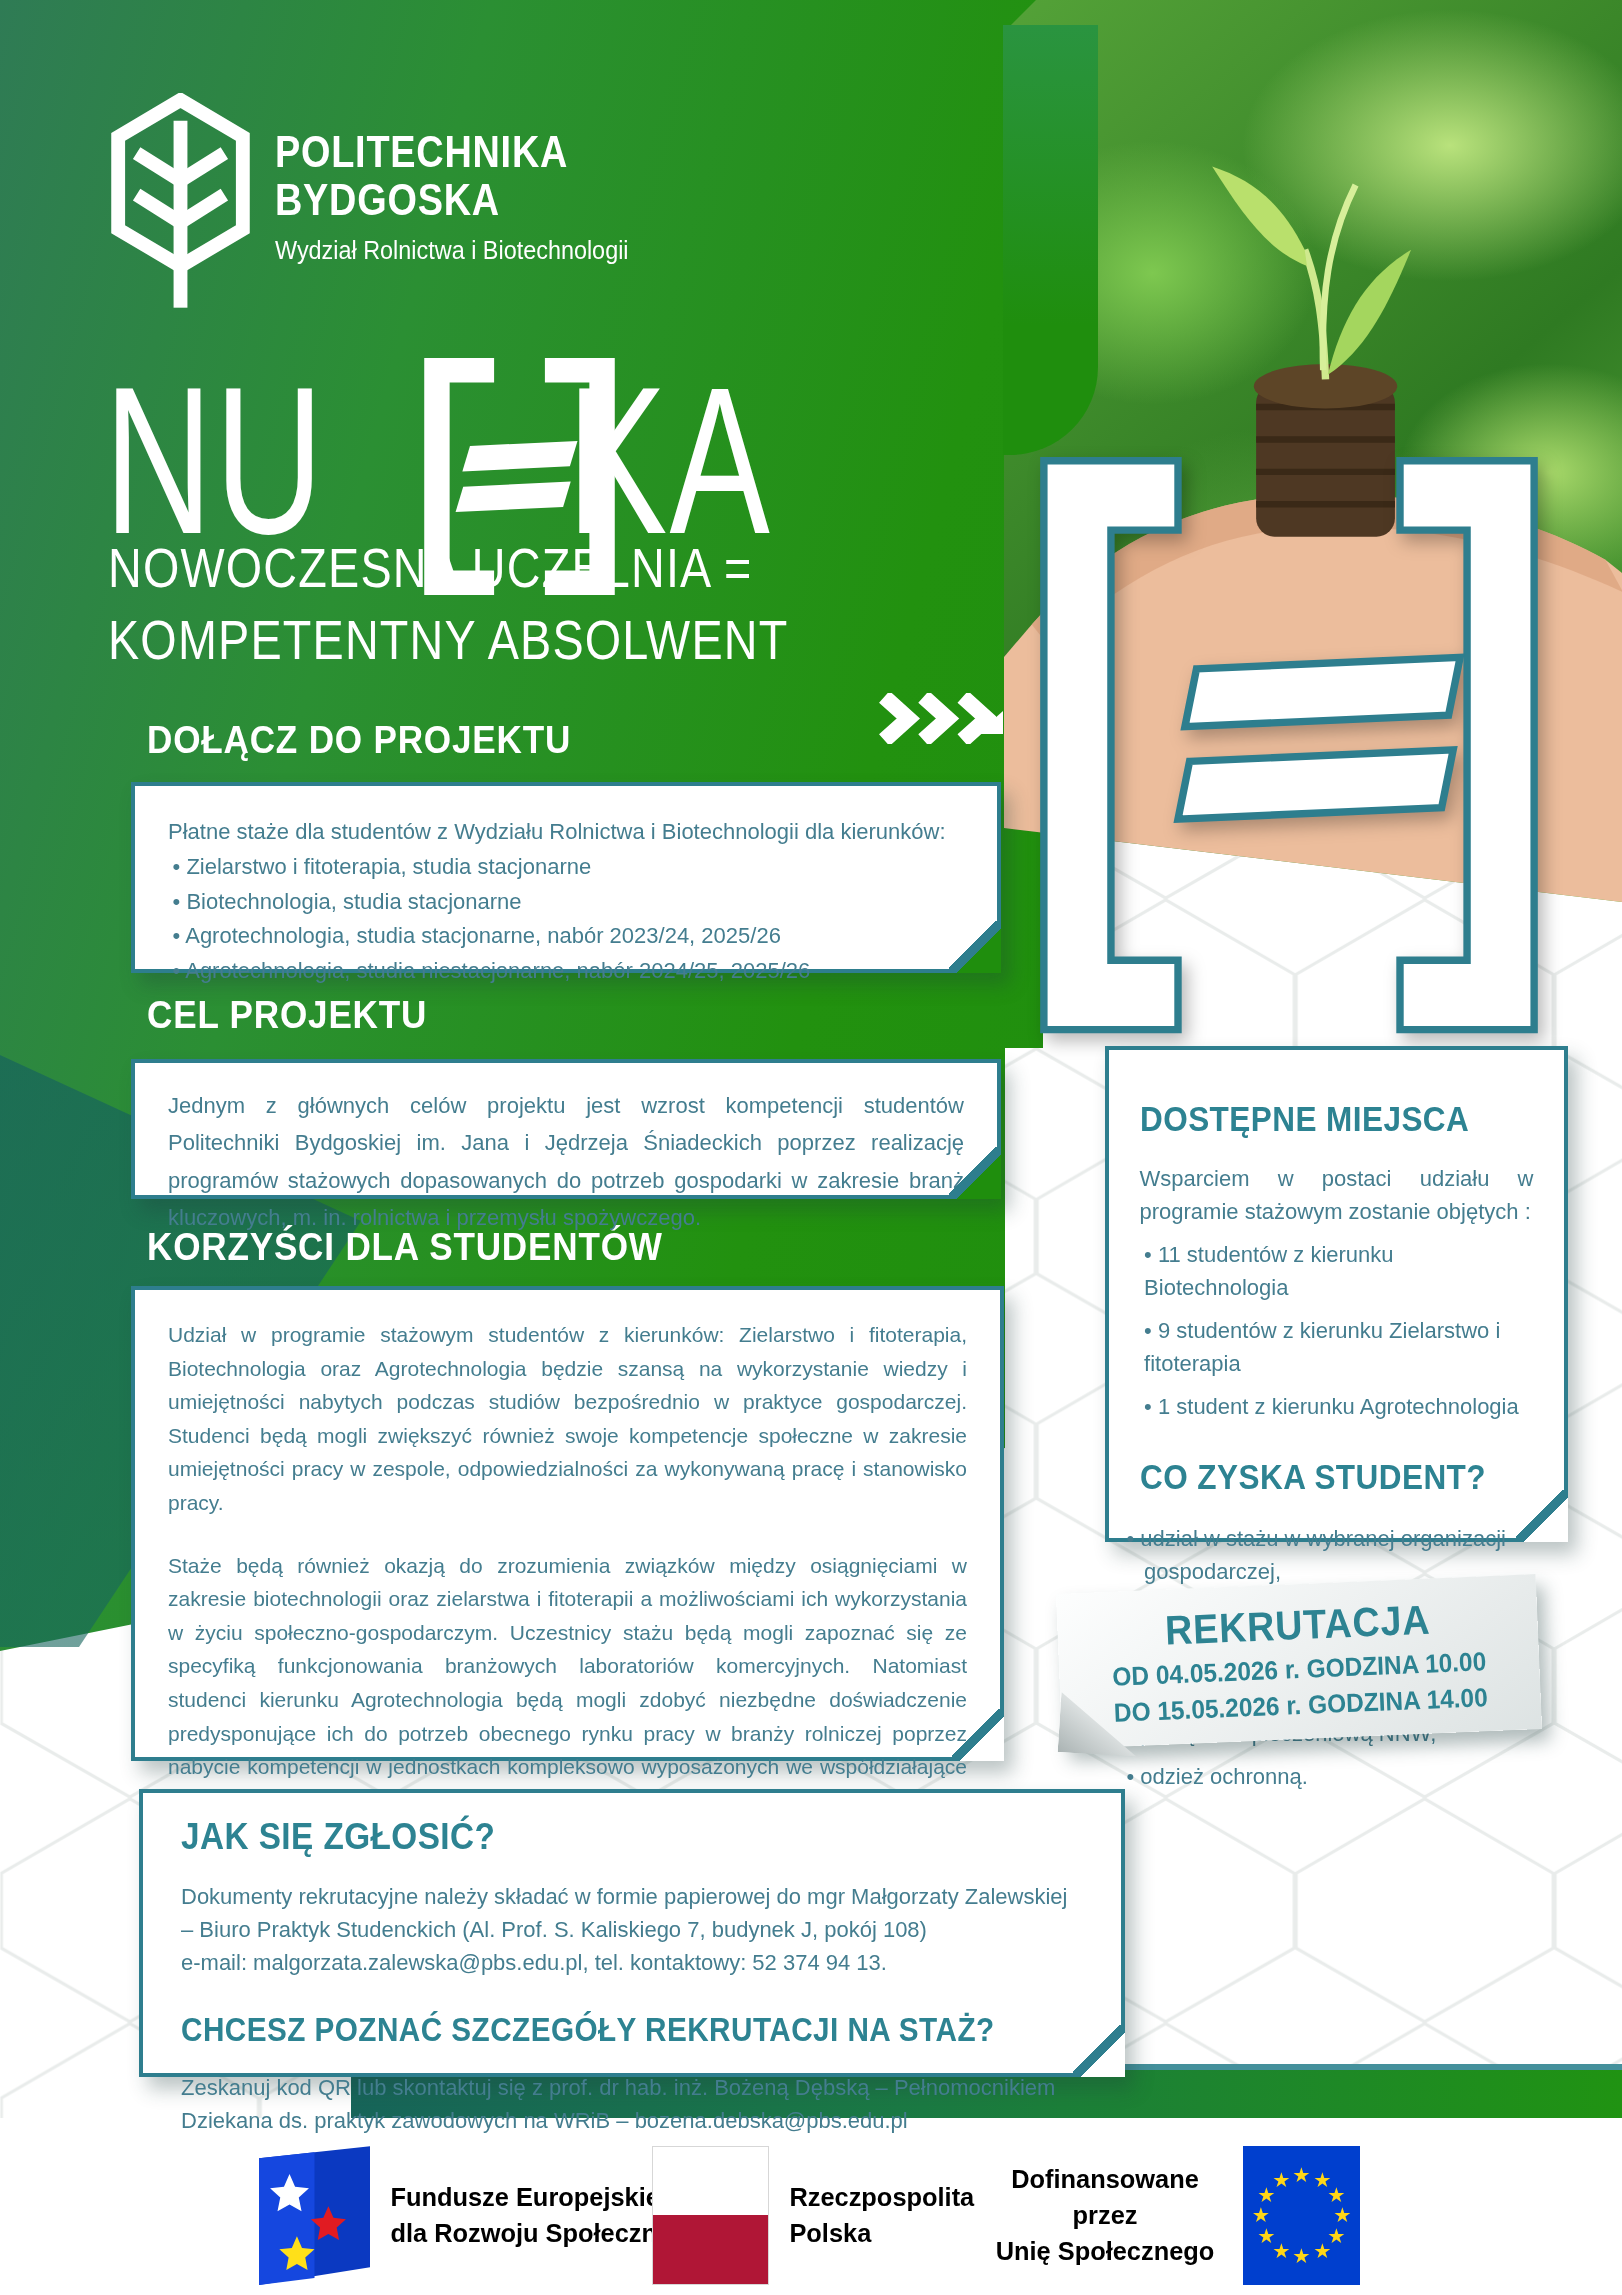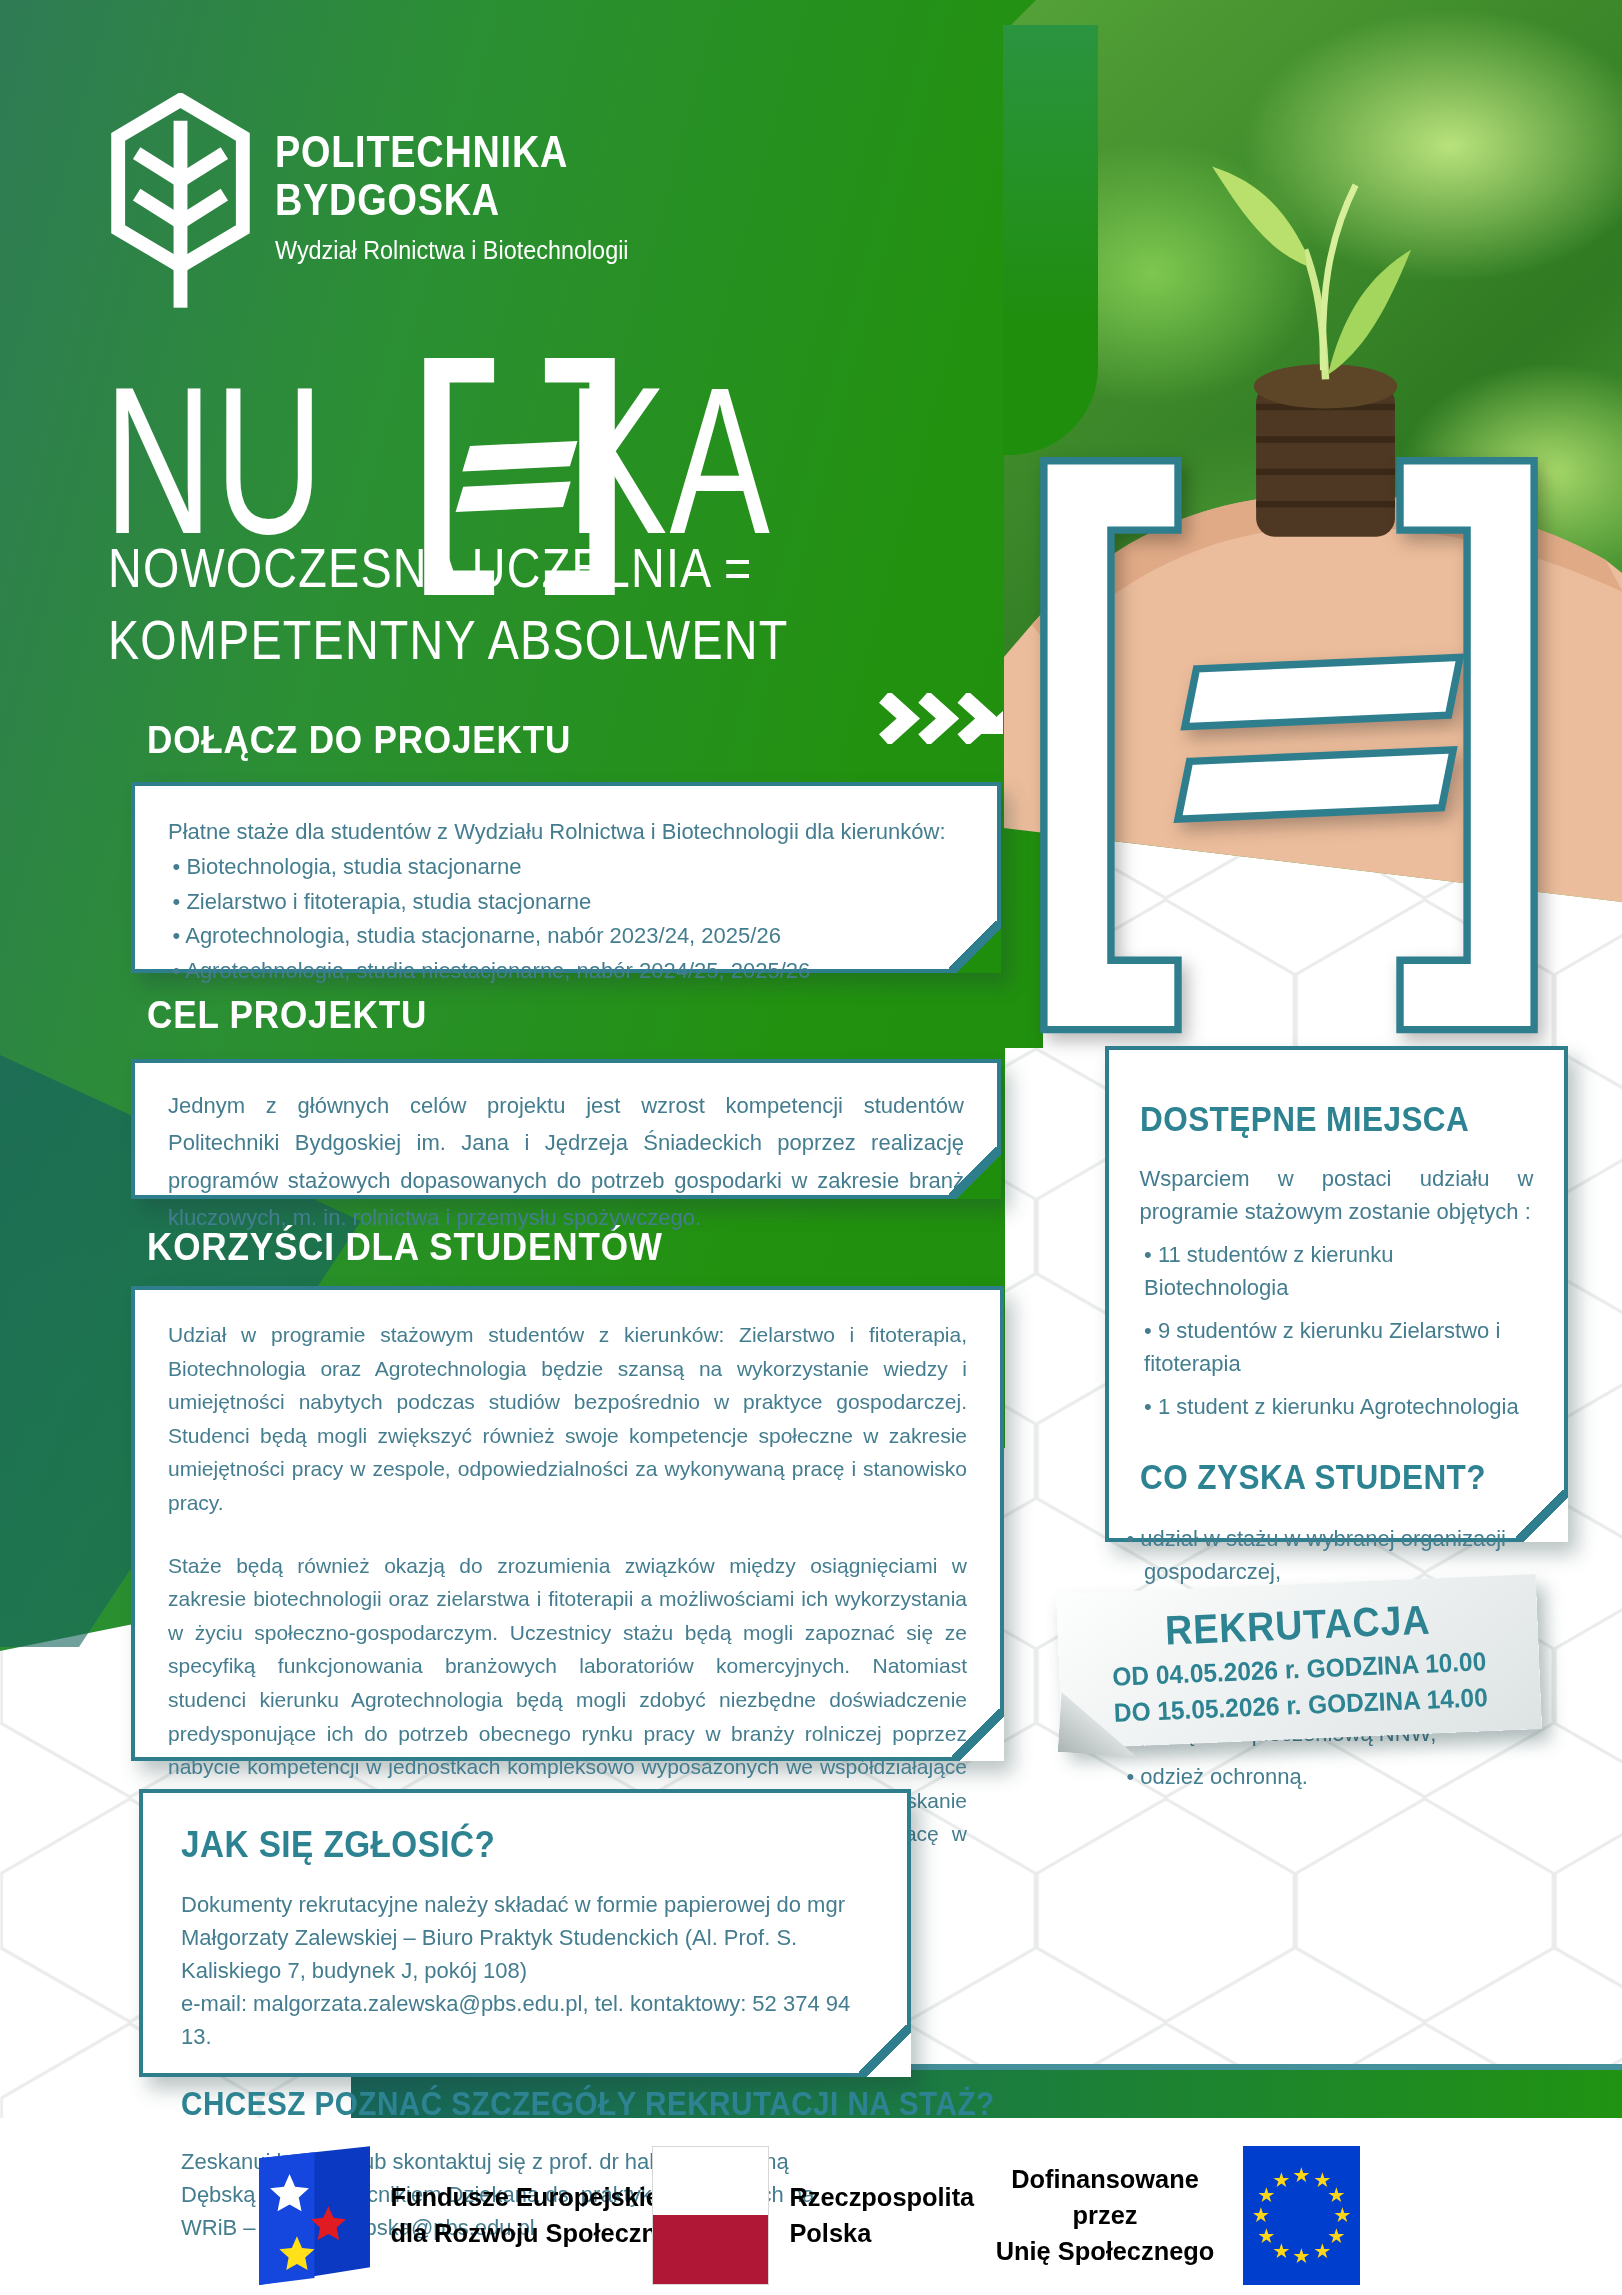--- a/index.html
+++ b/index.html
@@ -99,21 +99,21 @@
     background:linear-gradient(35deg,#aab3b3,#eef1f1 70%);
     clip-path:polygon(0 0,100% 100%,0 100%);transform:rotate(6deg);}
   .paper .r-head{font-size:41px;font-weight:700;letter-spacing:0.9px;transform:scaleX(.92);}
   .paper .r-line{font-size:26px;font-weight:700;transform:scaleX(.94);white-space:nowrap;}
   
   .band{position:absolute;left:351px;top:2064px;width:1272px;height:55px;z-index:5;
     border-top:6.5px solid #44909b;
     background:linear-gradient(90deg,#17655a 0%,#1b7a43 45%,#209312 100%);}
   .footer-mask{position:absolute;left:0;top:2118px;width:1623px;height:177px;background:#fff;z-index:5;}
   
-  .card-apply{left:139px;top:1789px;width:772px;height:288px;padding:24px 38px;font-size:22px;line-height:1.5;z-index:7;}
+  .card-apply{left:139px;top:1789px;width:986px;height:288px;padding:16px 38px;font-size:22px;line-height:1.5;z-index:7;}
   .card-apply .teal-h{font-size:37px;}
   .card-apply .blk{margin:15.7px 0 26px;}
   
   .card-qr{left:1059px;top:1815px;width:447px;height:253px;z-index:7;display:flex;align-items:center;justify-content:space-between;padding:22px 26px;}
   .scan-label{color:var(--teal-head);font-weight:700;line-height:1.12;transform:scaleX(.92);transform-origin:left;}
   .scan-label .l1{font-size:30px;letter-spacing:0.5px;}
   .scan-label .l2{font-size:35px;letter-spacing:0.5px;}
   .qr{position:relative;width:199px;height:199px;background:#fff;}
   .qr-noise{position:absolute;inset:2.8px;
     background:
@@ -223,22 +223,22 @@
       <path d="M18,8 L70,55 L18,102"></path>
       <path d="M103,8 L155,55 L103,102"></path>
       <path d="M188,8 L240,55 L188,102"></path>
     </g>
   </svg>
   <div class="tri"></div>
 
   <div class="card card-join">
     <div>Płatne staże dla studentów z Wydziału Rolnictwa i Biotechnologii dla kierunków:</div>
     <ul class="plain">
+      <li>Zielarstwo i fitoterapia, studia stacjonarne</li>
       <li>Biotechnologia, studia stacjonarne</li>
-      <li>Zielarstwo i fitoterapia, studia stacjonarne</li>
       <li>Agrotechnologia, studia stacjonarne, nabór 2023/24, 2025/26</li>
       <li>Agrotechnologia, studia niestacjonarne, nabór 2024/25, 2025/26</li>
     </ul>
     <i class="cut" style="--out:#1f8e0d;"></i>
   </div>
 
   <div class="sec-h" style="top:993px;">CEL PROJEKTU</div>
   <div class="card card-goal">
     <div>Jednym z głównych celów projektu jest wzrost kompetencji studentów Politechniki Bydgoskiej im. Jana i Jędrzeja Śniadeckich poprzez realizację programów stażowych dopasowanych do potrzeb gospodarki w zakresie branż kluczowych, m. in. rolnictwa i przemysłu spożywczego.</div>
     <i class="cut" style="--out:#1f8e0d;"></i>

